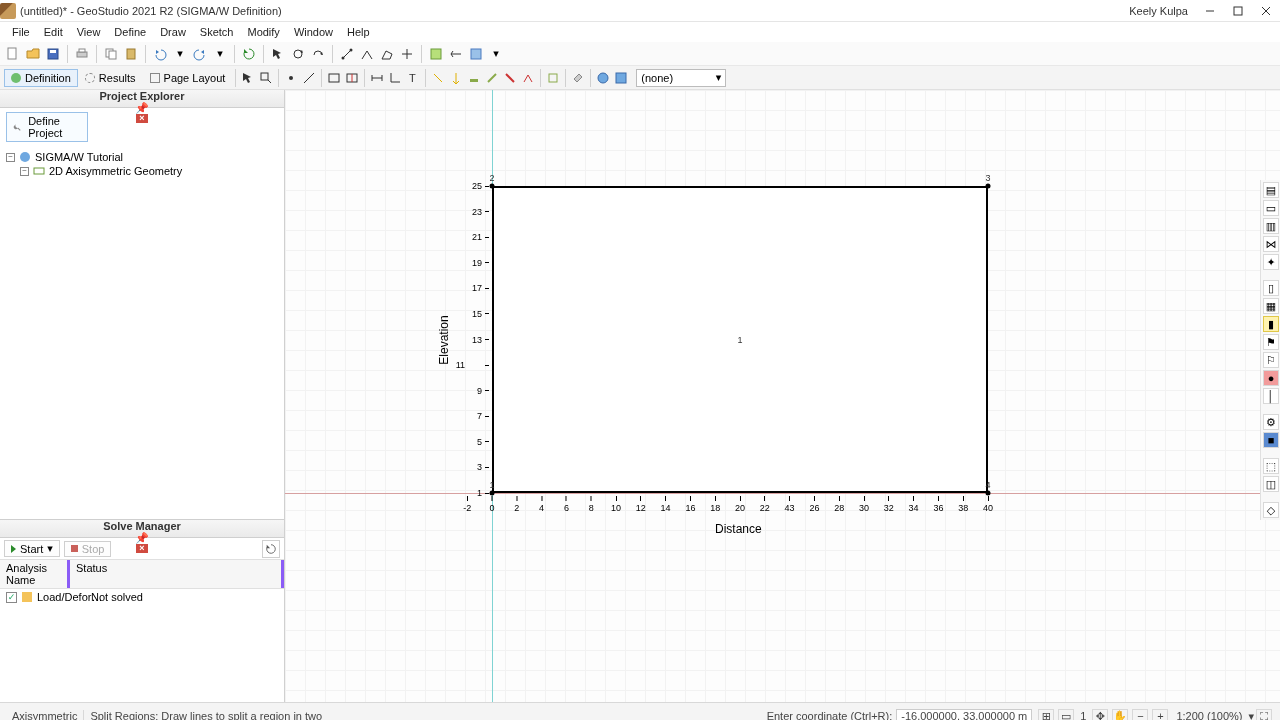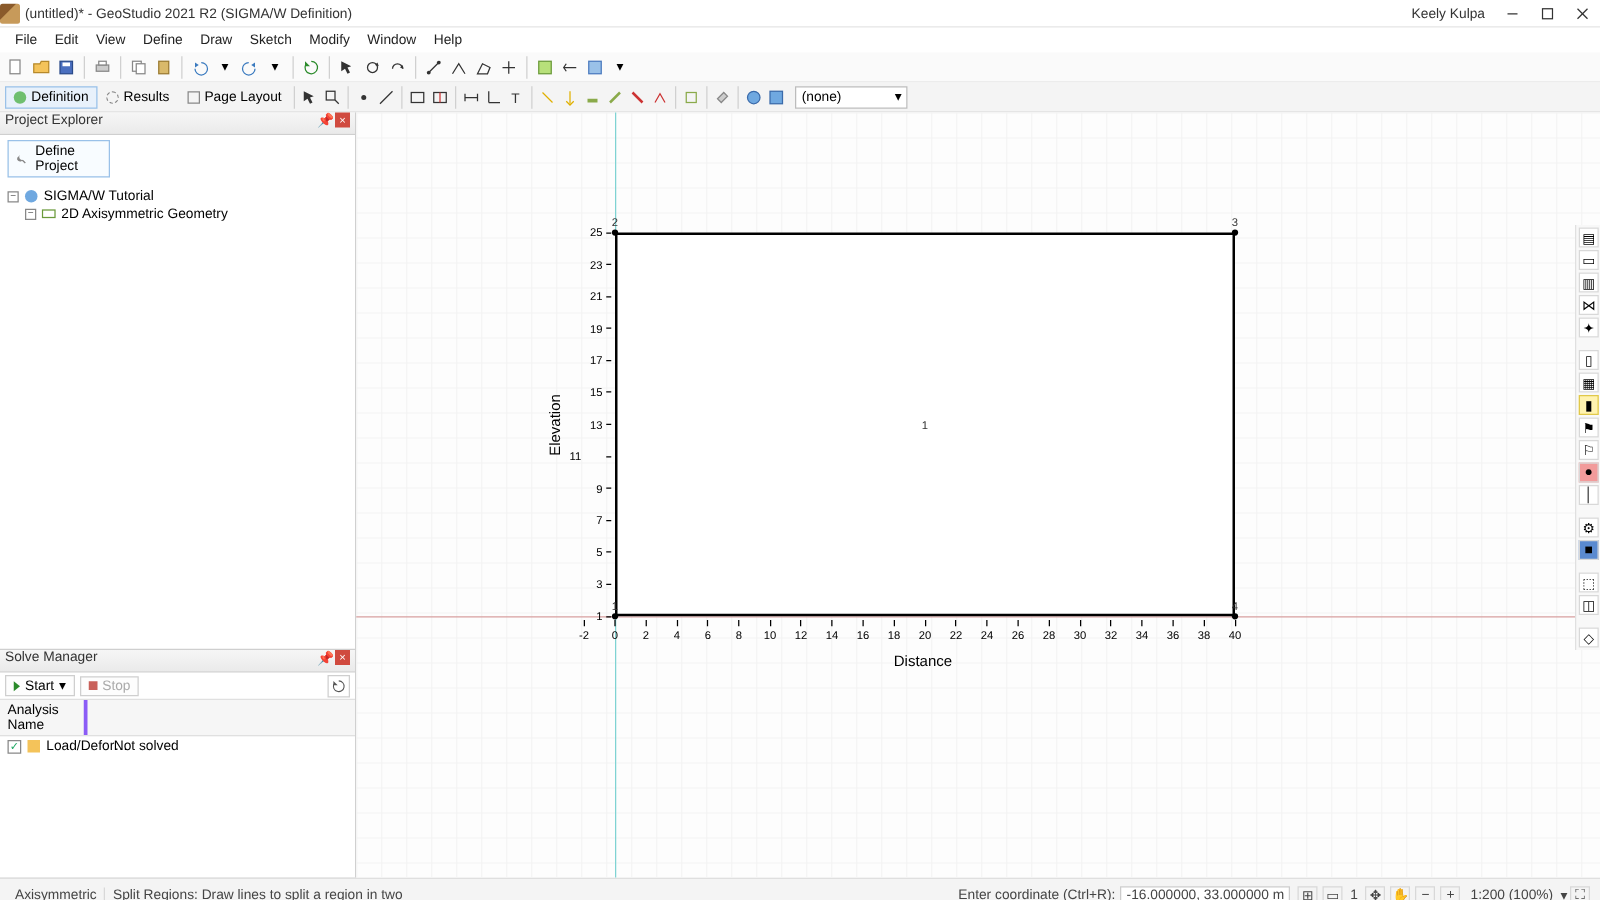--- a/index.html
+++ b/index.html
@@ -27,21 +27,21 @@
 
 .modebar { height: 24px; display: flex; align-items: center; padding: 0 4px; background: #f4f4f4; border-bottom: 1px solid #e0e0e0; }
 .modebtn { display: flex; align-items: center; gap: 4px; padding: 2px 6px; border: 1px solid transparent; }
 .modebtn.active { background: #e8f1fb; border-color: #9ac1e8; }
 .modebtn .dot { width: 10px; height: 10px; border-radius: 50%; }
 .layerdrop { margin-left: 6px; height: 18px; border: 1px solid #bcbcbc; background: #fff; padding: 0 4px; min-width: 90px; display: flex; align-items: center; justify-content: space-between; }
 
 
 .main { display: flex; height: calc(720px - 22px - 20px - 24px - 24px - 18px); }
 .leftcol { width: 285px; display: flex; flex-direction: column; border-right: 1px solid #d0d0d0; }
-.panelhead { height: 18px; background: linear-gradient(#f6f6f6,#eaeaea); border-bottom: 1px solid #cfcfcf; display: flex; padding: 0 4px; font-weight: 400; color: #333; }
+.panelhead { height: 18px; background: linear-gradient(#f6f6f6,#eaeaea); border-bottom: 1px solid #cfcfcf; display: flex; align-items: center; padding: 0 4px; font-weight: 700; color: #333; flex-direction: column; }
 .panelhead .spacer { flex: 1; }
 .panelhead .pin { width: 12px; height: 12px; margin-right: 2px; }
 .panelhead .close { width: 12px; height: 12px; background: #d04a3f; color: #fff; display: flex; align-items: center; justify-content: center; font-size: 9px; line-height: 1; }
 
 .project-explorer { flex: 1; display: flex; flex-direction: column; border-bottom: 1px solid #cfcfcf; }
 .defineproj { margin: 4px 6px; border: 1px solid #9ac1e8; background: #f8fcff; padding: 2px 6px; display: flex; align-items: center; gap: 6px; width: 82px; }
 .tree { padding: 4px 6px; }
 .tree .node { display: flex; align-items: center; gap: 4px; padding: 1px 0; }
 .tree .indent1 { padding-left: 14px; }
 .tree .indent2 { padding-left: 28px; }
@@ -436,20 +436,21 @@
           </div>
         <div class="refresh">
             <svg viewBox="0 0 14 14" width="12" height="12">
               <path d="M7 2a5 5 0 1 1-4.5 2.8" fill="none" stroke="#555"></path>
               <path d="M2 2v4h4z" fill="#555"></path>
             </svg>
           </div>
       </div>
       <div class="smcols">
         <div class="col" style="width:70px">Analysis Name</div>
+        <div class="col" style="flex:1">Status</div>
       </div>
       <div class="smrow">
         <div class="chk">✓</div>
         <svg width="12" height="12" viewBox="0 0 12 12">
             <rect x="1" y="1" width="10" height="10" fill="#f4c35a"></rect>
           </svg>
         <span style="width:50px">Load/Defor…</span>
         <span>Not solved</span>
       </div>
     </div>
@@ -565,21 +566,21 @@
         <div class="xtick" style="left: 248px;">
           <span class="ln"></span>
           <span class="lbl">20</span>
         </div>
         <div class="xtick" style="left: 272.8px;">
           <span class="ln"></span>
           <span class="lbl">22</span>
         </div>
         <div class="xtick" style="left: 297.6px;">
           <span class="ln"></span>
-          <span class="lbl">24</span>
+          <span class="lbl">43</span>
         </div>
         <div class="xtick" style="left: 322.4px;">
           <span class="ln"></span>
           <span class="lbl">26</span>
         </div>
         <div class="xtick" style="left: 347.2px;">
           <span class="ln"></span>
           <span class="lbl">28</span>
         </div>
         <div class="xtick" style="left: 372px;">

